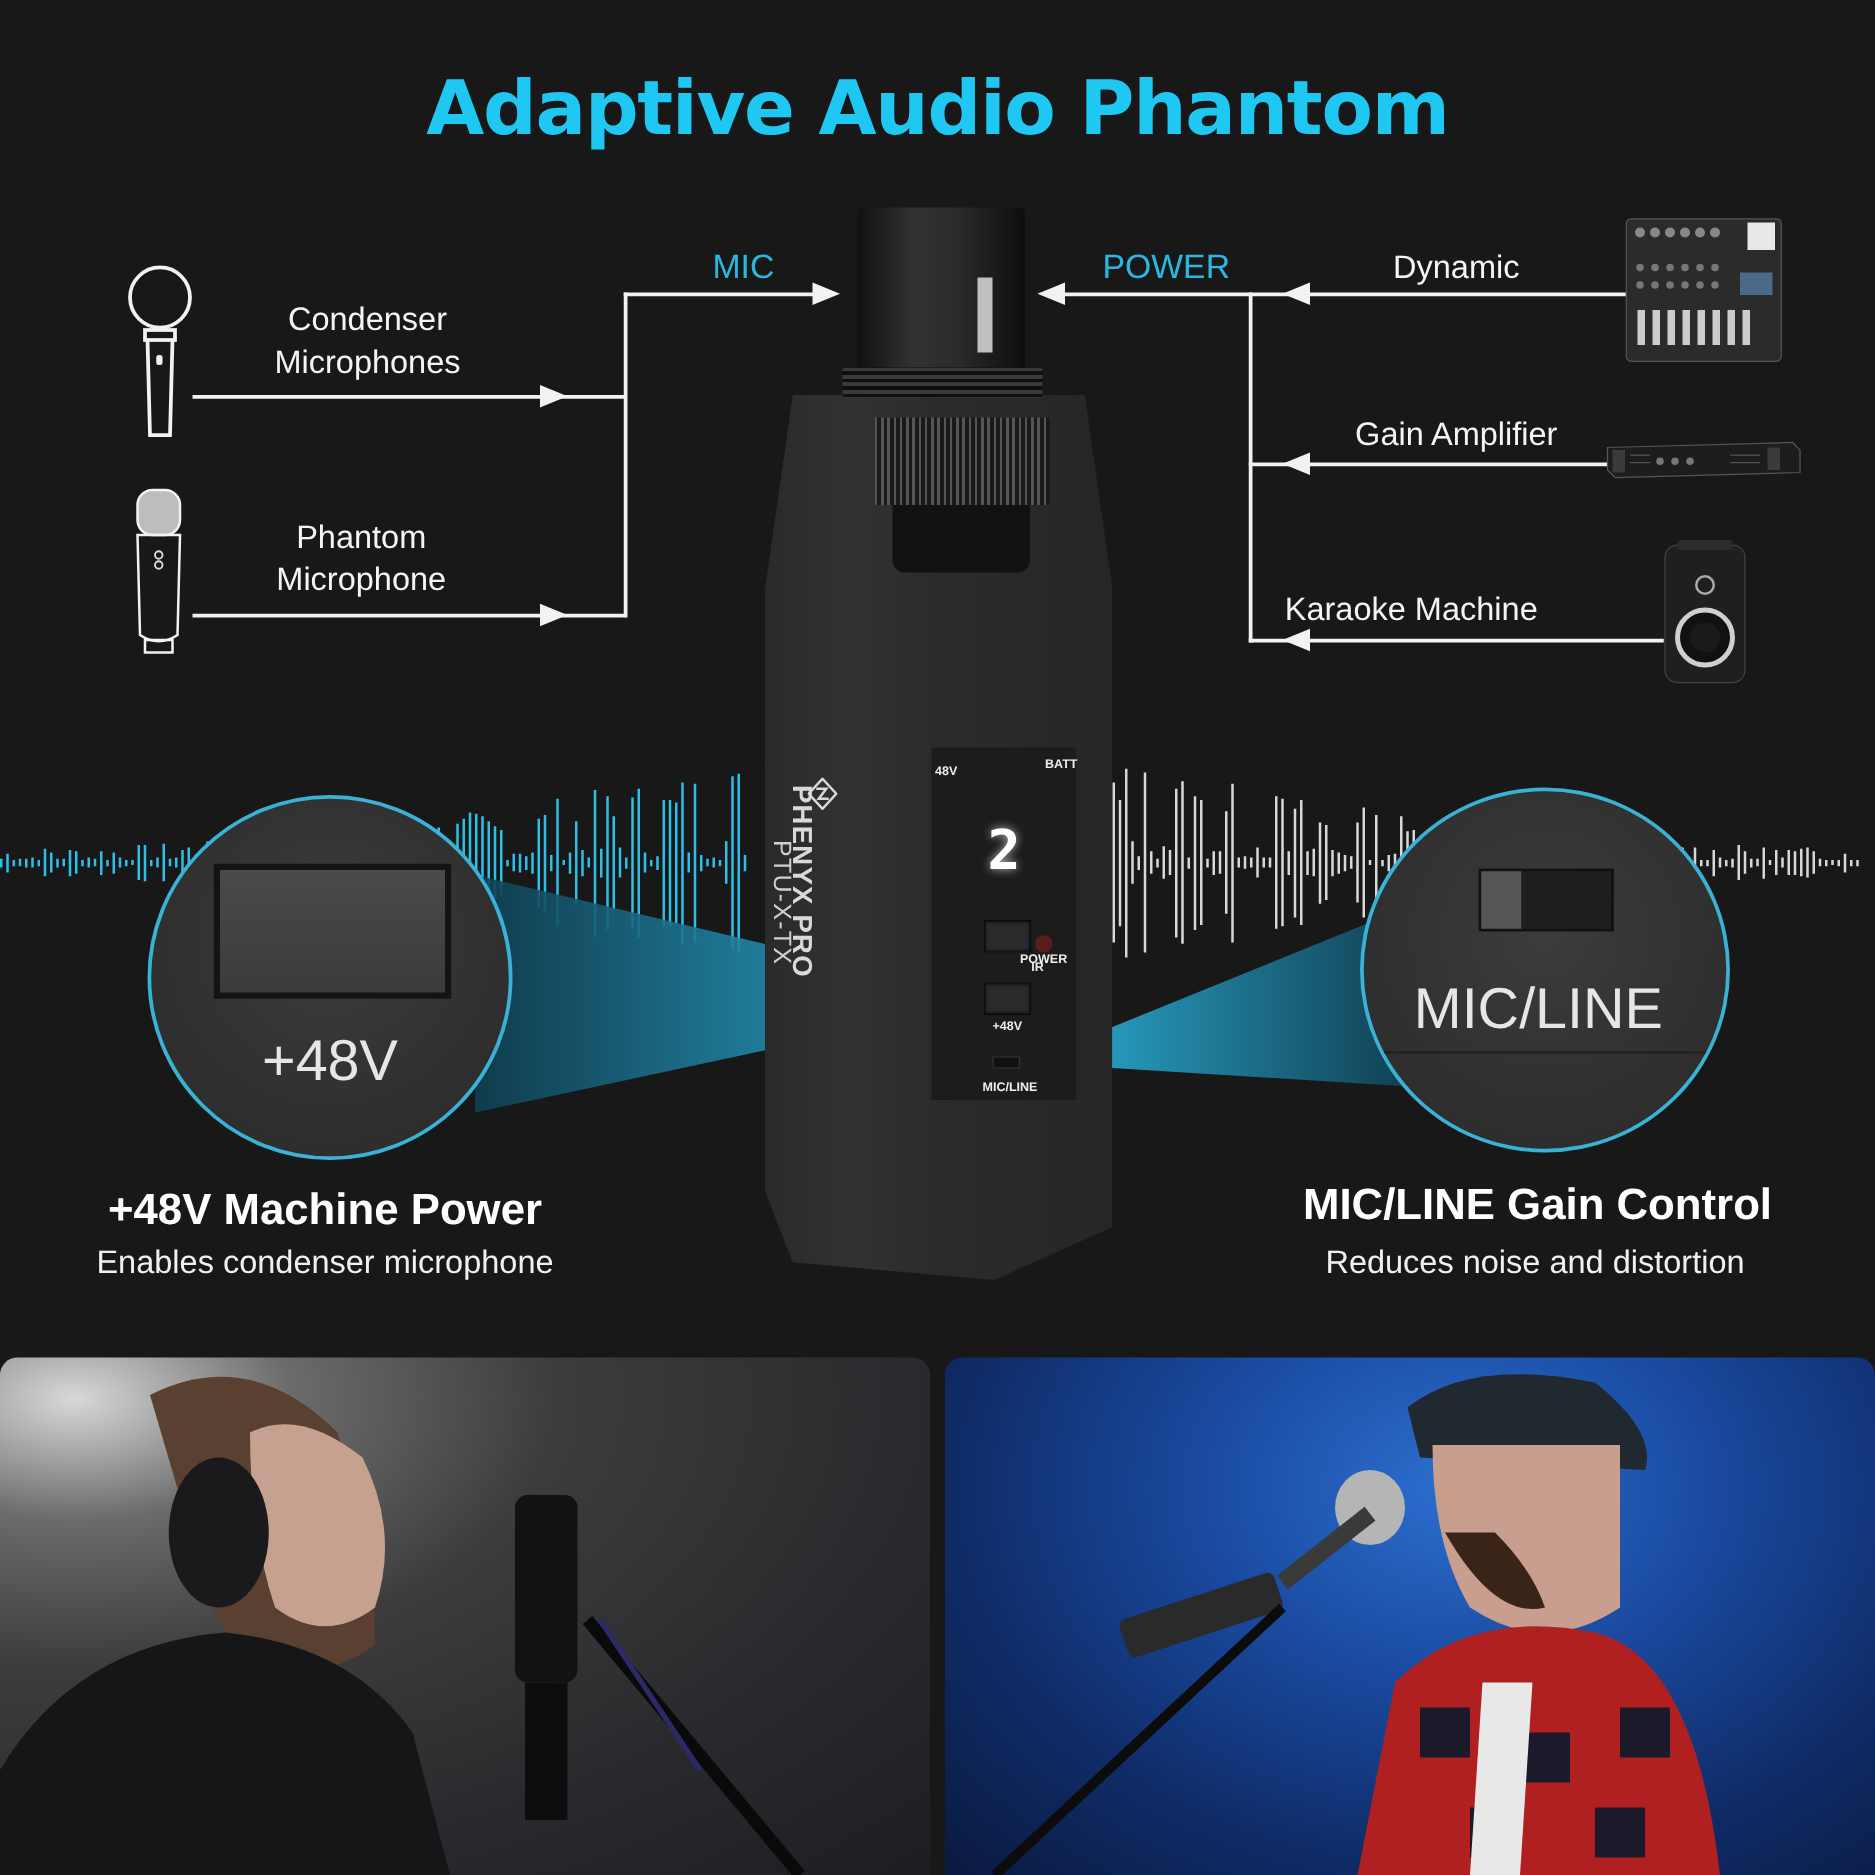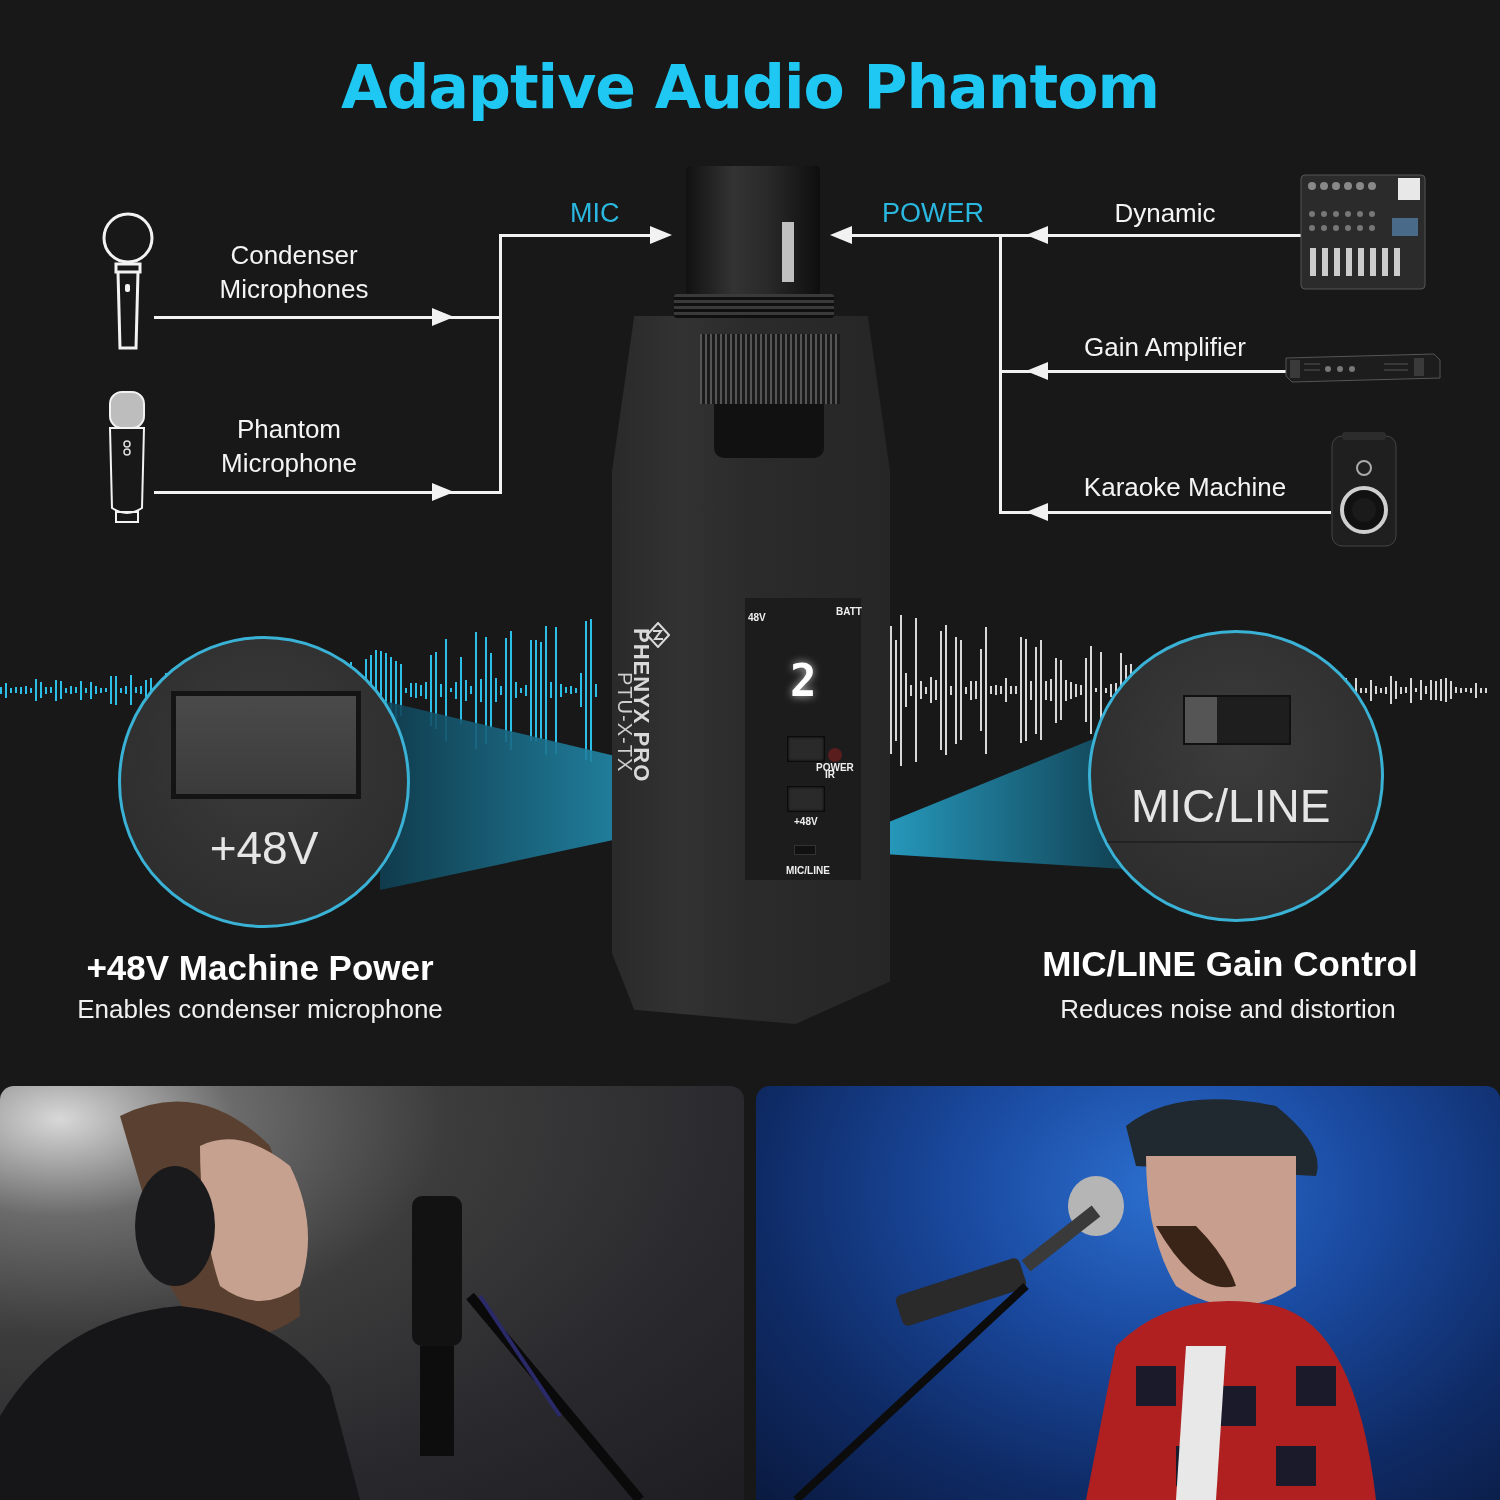--- a/index.html
+++ b/index.html
@@ -174,21 +174,21 @@
     <circle cx="56" cy="19" r="3" fill="#777"></circle>
     <circle cx="68" cy="19" r="3" fill="#777"></circle>
   <g stroke="#555">
       <line x1="20" y1="14" x2="36" y2="14"></line>
       <line x1="20" y1="20" x2="36" y2="20"></line>
       <line x1="100" y1="14" x2="124" y2="14"></line>
       <line x1="100" y1="20" x2="124" y2="20"></line>
     </g>
 </svg>
 
-<div class="label" style="left:1060px;top:470px;width:250px;">Karaoke Machine</div>
+<div class="label" style="left:1004px;top:470px;width:250px;">Karaoke Machine</div>
 <div class="wire" style="left:999px;top:511px;width:332px;height:3px;"></div>
 <div class="arrow-l" style="left:1026px;top:503px;"></div>
 <svg class="icon" style="left:1328px;top:432px" width="72" height="118" viewBox="0 0 72 118">
   <rect x="4" y="4" width="64" height="110" rx="10" fill="#1f1f1f" stroke="#444"></rect>
   <rect x="14" y="0" width="44" height="8" rx="3" fill="#2c2c2c"></rect>
   <circle cx="36" cy="36" r="7" fill="none" stroke="#aaa" stroke-width="2"></circle>
   <circle cx="36" cy="78" r="22" fill="#111" stroke="#cfcfcf" stroke-width="4"></circle>
   <circle cx="36" cy="78" r="12" fill="#1a1a1a"></circle>
 </svg>
 

